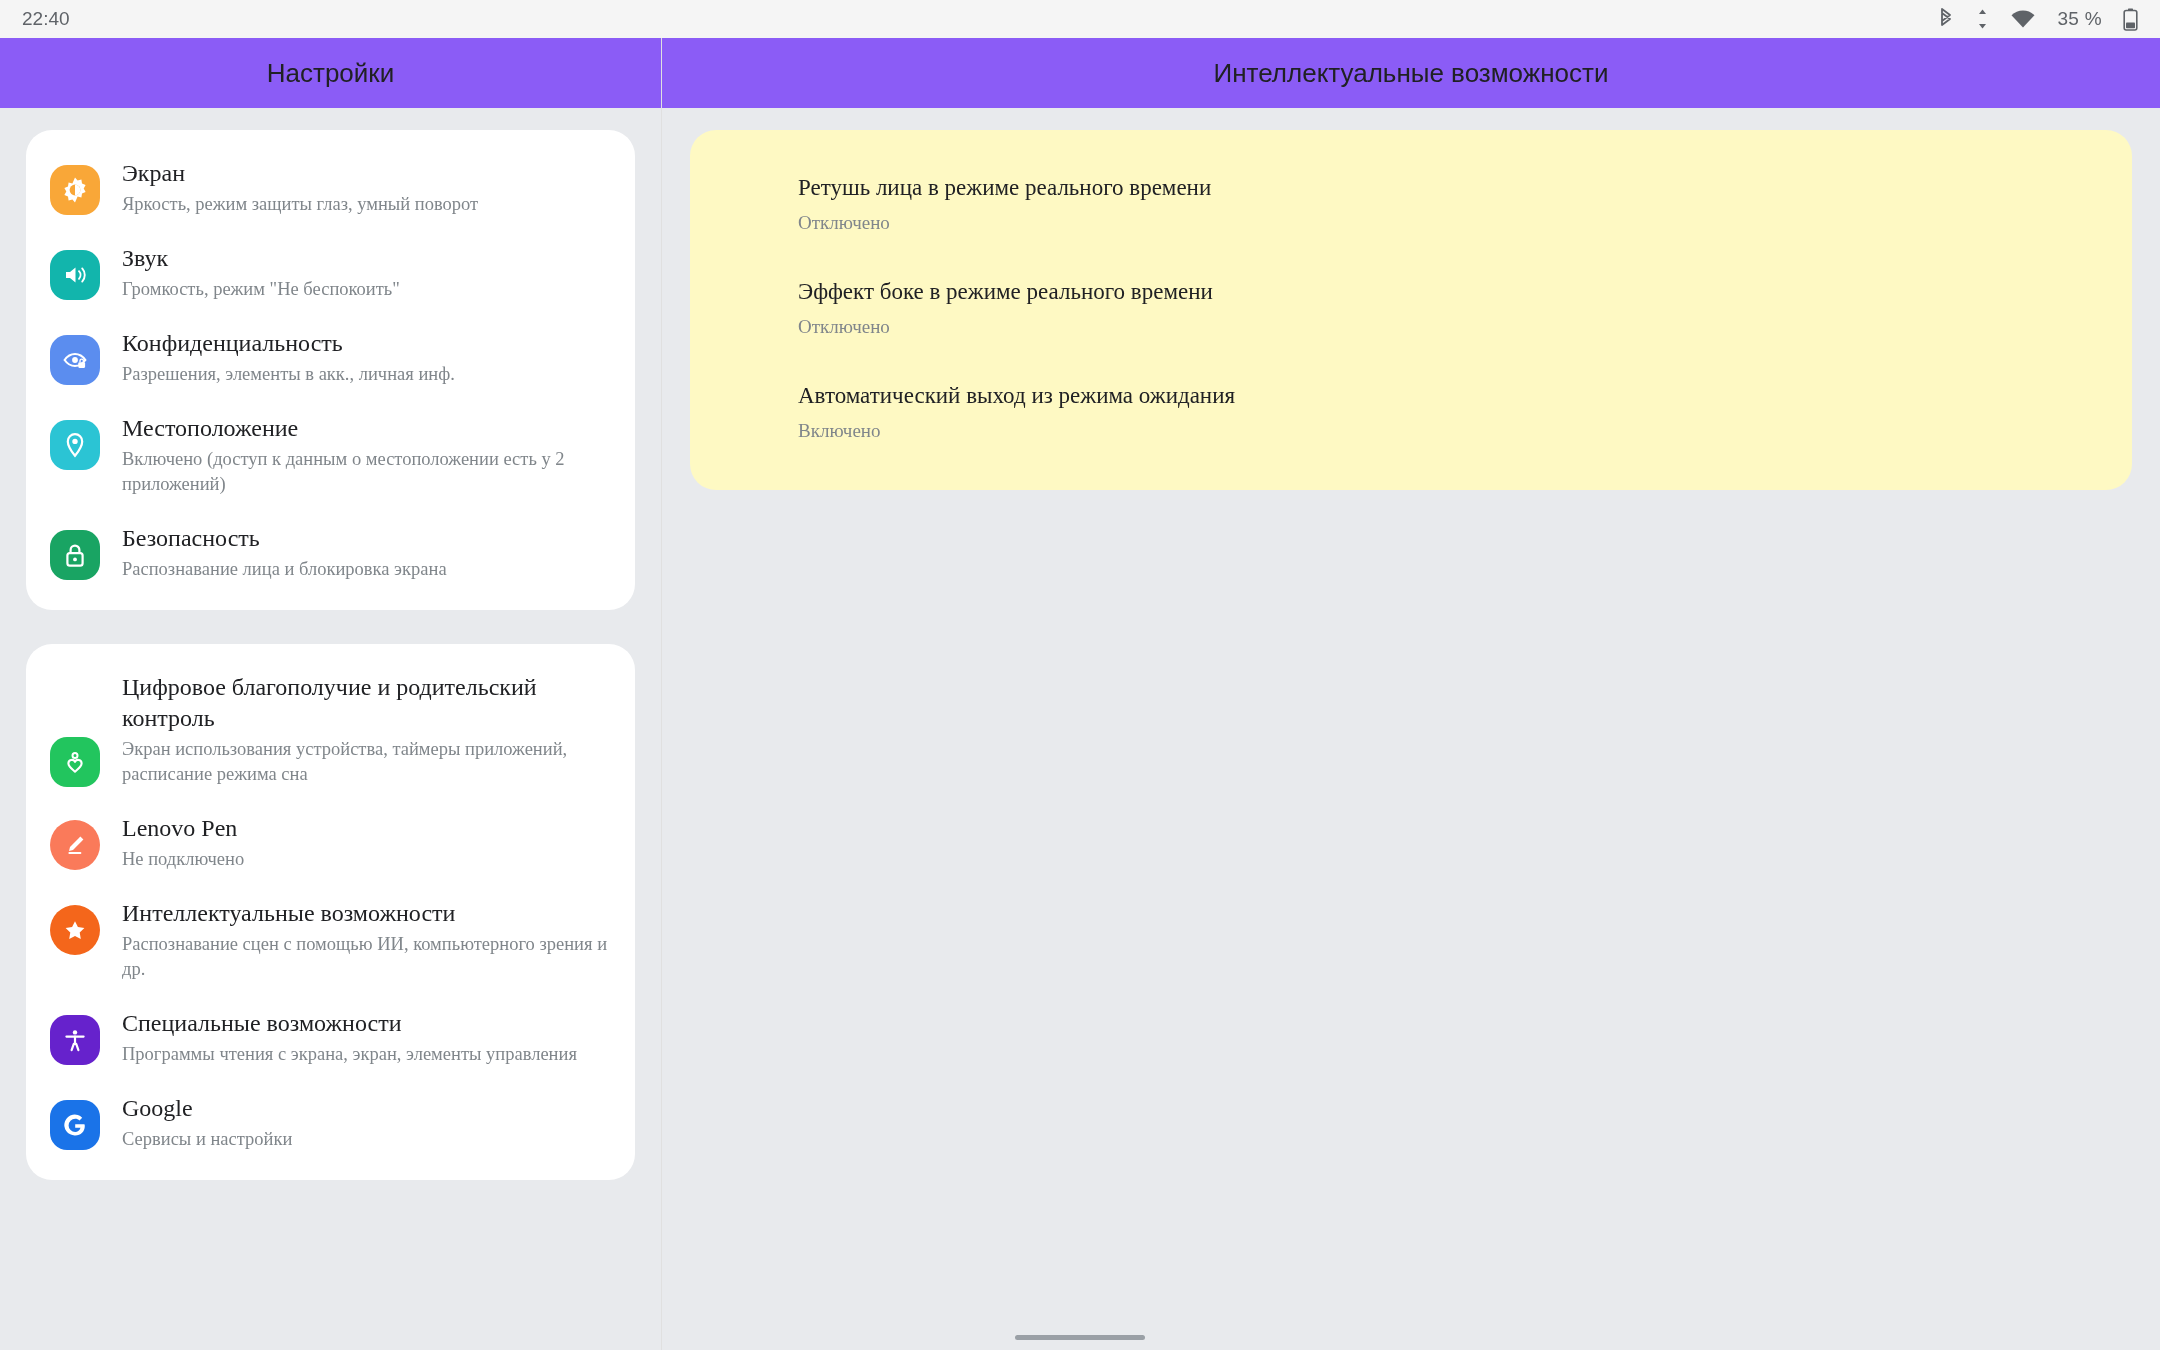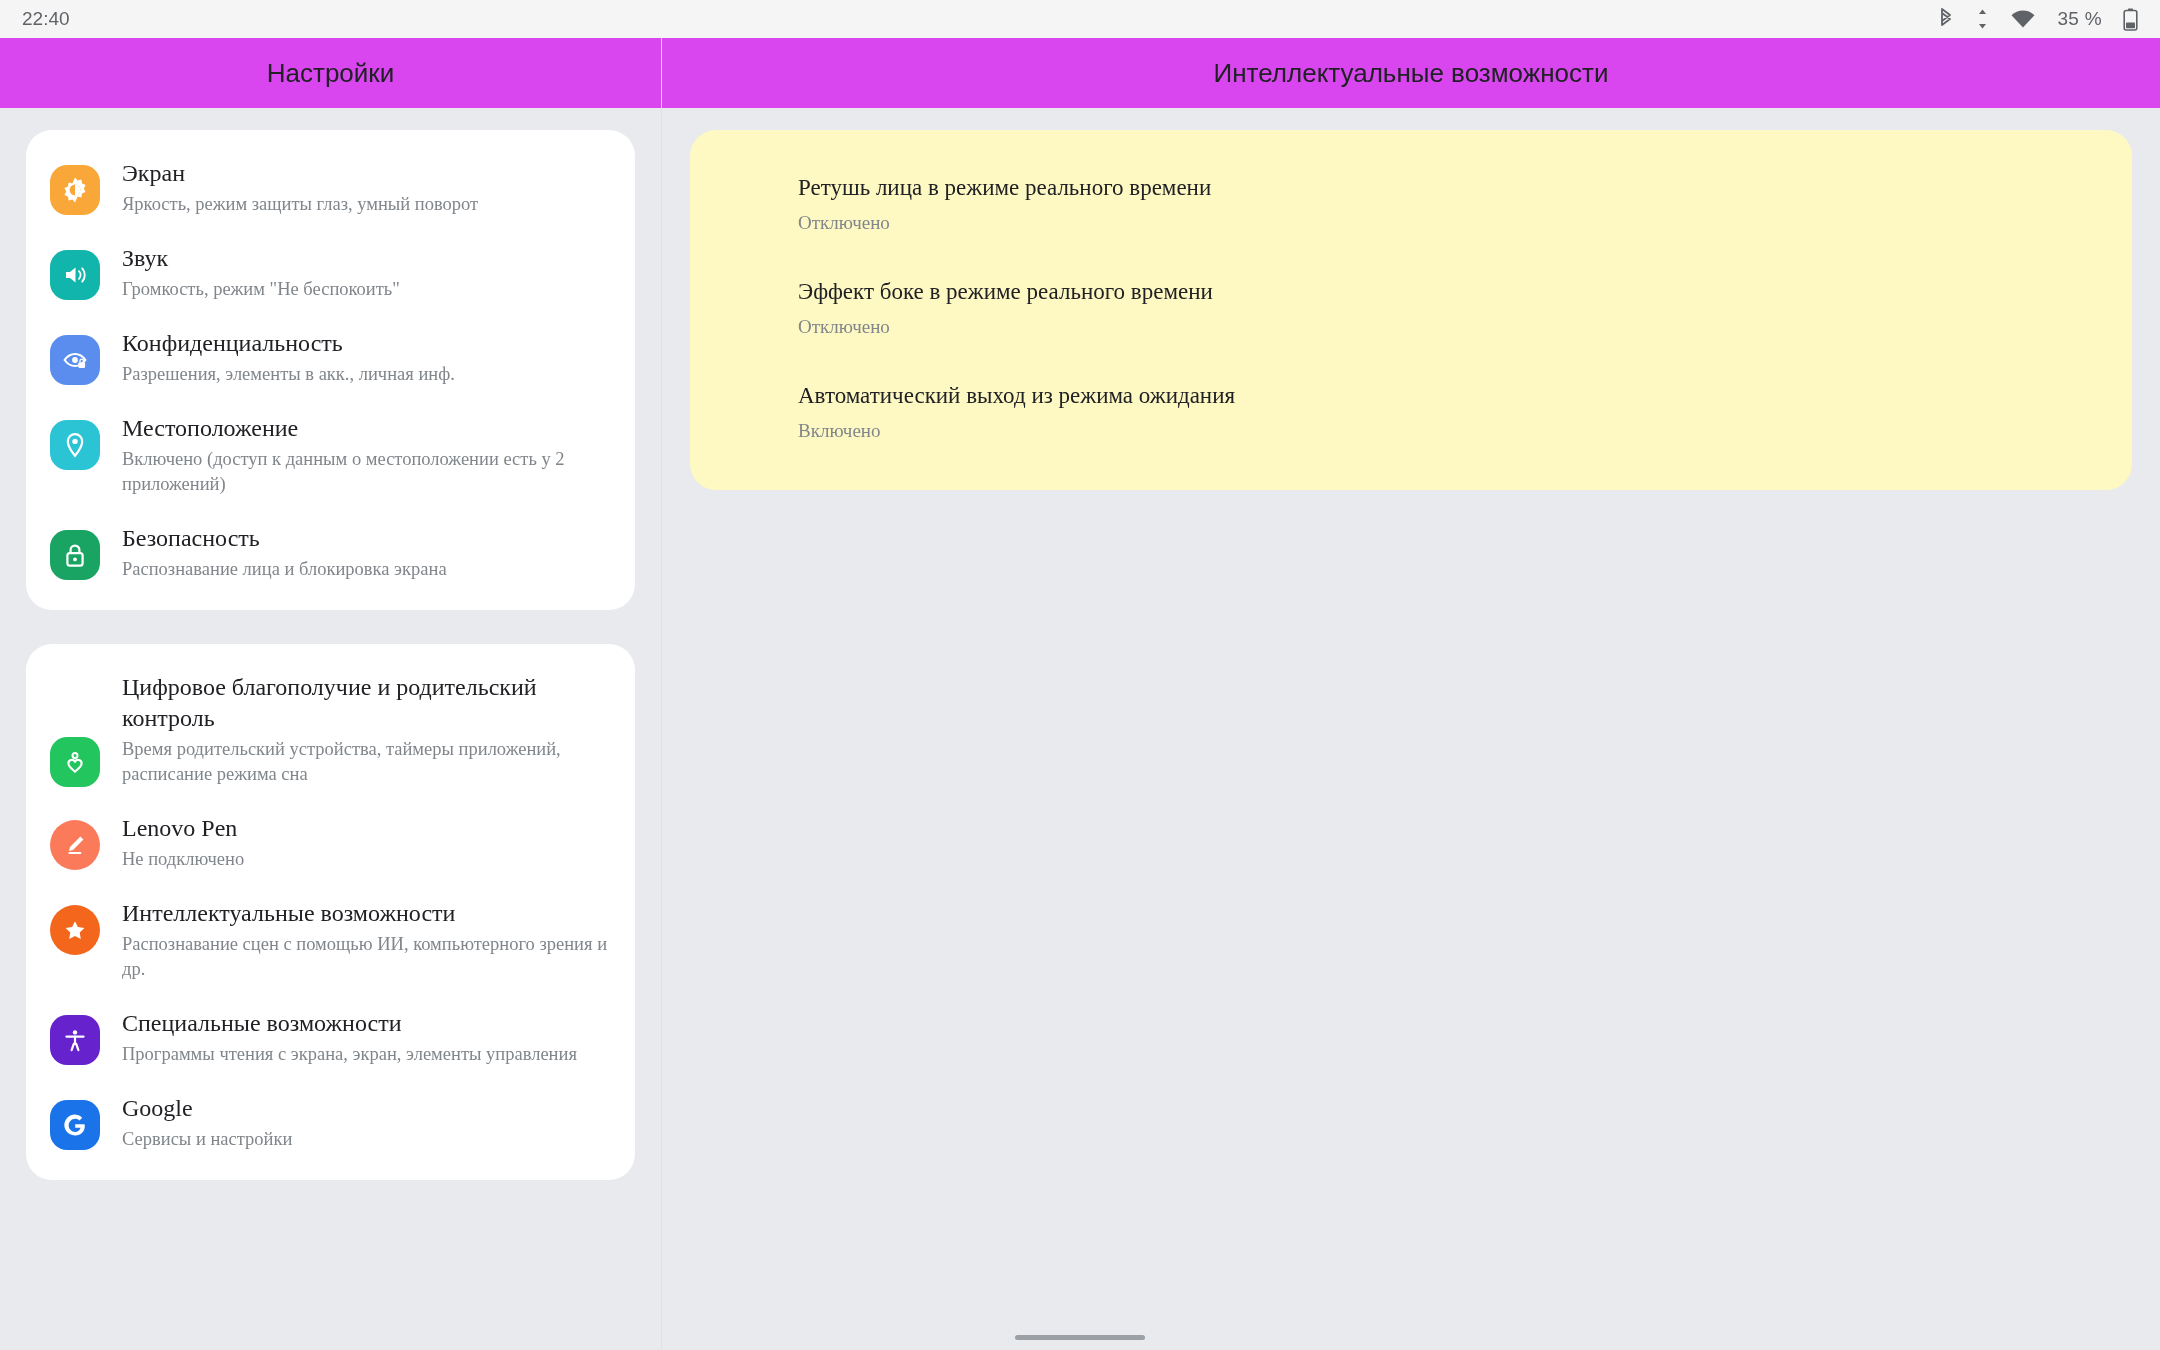--- a/index.html
+++ b/index.html
@@ -21,21 +21,21 @@
     color: #5f6368;
     font-size: 19px;
   }
   .status-right { display: flex; align-items: center; gap: 21px; }
   .status-right svg { display: block; }
   .battery-pct { font-size: 19px; letter-spacing: 0.3px; }
 
   
   .header {
     height: 70px;
-    background: #d946ef;
+    background: #8b5cf6;
     display: flex;
     align-items: stretch;
   }
   .header-left {
     width: 662px;
     display: flex; align-items: center; justify-content: center;
     border-right: 1px solid #e0e0e0;
   }
   .header-right {
     flex: 1;
@@ -263,21 +263,21 @@
 
       <div class="s-item item-align-center">
         <span class="s-icon squircle" style="background:#22c55e; margin-top:0">
           <svg width="30" height="30" viewBox="0 0 30 30">
             <circle cx="15" cy="8.4" r="2.5" fill="none" stroke="#fff" stroke-width="2"></circle>
             <path d="M15 24.6c-3.1-2.5-6.6-5-6.6-8.1a3.5 3.5 0 016.6-1.7 3.5 3.5 0 016.6 1.7c0 3.1-3.5 5.6-6.6 8.1z" fill="none" stroke="#fff" stroke-width="2.1" stroke-linejoin="round"></path>
           </svg>
         </span>
         <span class="s-text">
           <span class="s-title">Цифровое благополучие и родительский контроль</span>
-          <div class="s-sub">Время родительский устройства, таймеры приложений, расписание режима сна</div>
+          <div class="s-sub">Экран использования устройства, таймеры приложений, расписание режима сна</div>
         </span>
       </div>
 
       <div class="s-item">
         <span class="s-icon circle" style="background:#fa7a5a">
           <svg width="30" height="30" viewBox="0 0 30 30">
             <path d="M20.4 6.6l3 3-10.4 10.4-4 1 1-4z" fill="#fff"></path>
             <rect x="8.4" y="22" width="13" height="2" rx="1" fill="#fff"></rect>
           </svg>
         </span>

